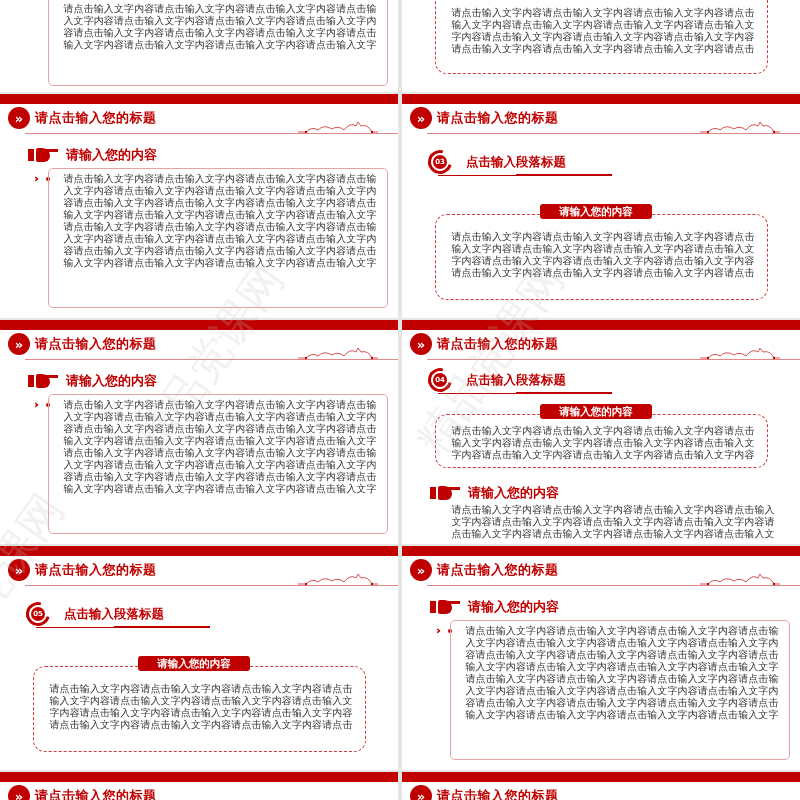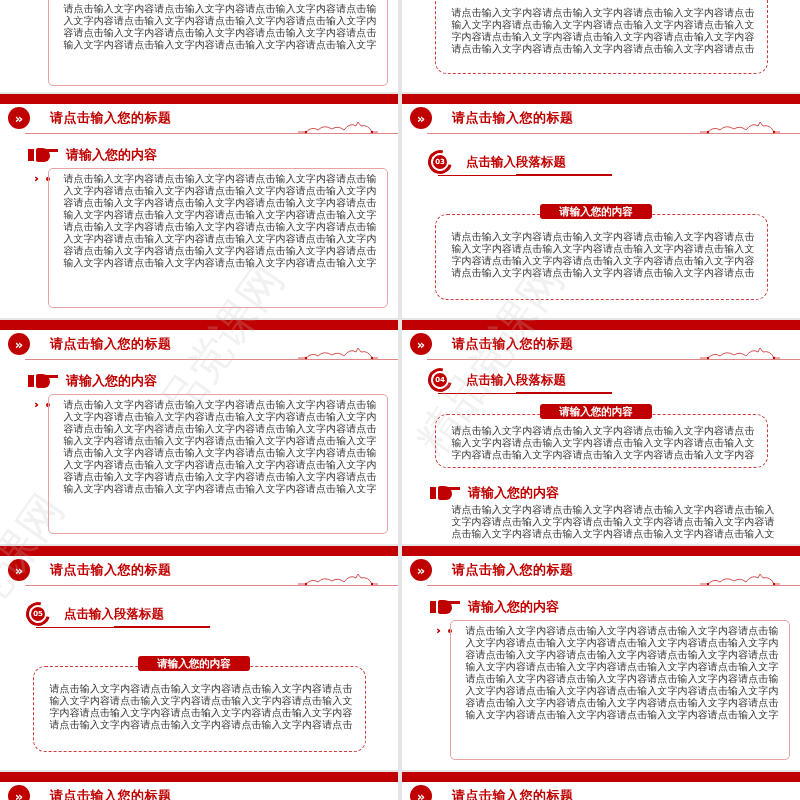--- a/index.html
+++ b/index.html
@@ -4,21 +4,21 @@
 <style>
   * { box-sizing: border-box; margin: 0; padding: 0; }
   html, body { width: 800px; height: 800px; overflow: hidden; background: #e6e6e6; }
   body { font-family: "DejaVu Sans", "Liberation Sans", sans-serif; position: relative; }
   .grid { position: absolute; left: 0; top: 0; width: 800px; height: 800px; }
   .slide { position: absolute; background: #fff; overflow: hidden; }
   .topbar { position: absolute; left: 0; right: 0; top: 0; height: 10px; background: #c00000; }
   .hdr { position: absolute; left: 8px; top: 12px; height: 24px; display: flex; align-items: center; }
   .hdr-icon { width: 22px; height: 22px; border-radius: 50%; background: #c00000; color: #fff;
     font-size: 13px; font-weight: bold; display: flex; align-items: center; justify-content: center; letter-spacing: -3px; padding-right: 3px; }
-  .hdr-title { margin-left: 20px; color: #c00000; font-size: 13px; font-weight: bold; letter-spacing: 0.5px; }
+  .hdr-title { margin-left: 5px; color: #c00000; font-size: 13px; font-weight: bold; letter-spacing: 0.5px; }
   .hdr-line { position: absolute; left: 25px; right: 0; top: 39px; height: 1px; background: #e08888; }
   .ornament { position: absolute; right: 20px; top: 26px; width: 80px; height: 16px; }
   .sub { position: absolute; left: 28px; display: flex; align-items: center; }
   .hand { width: 30px; height: 14px; position: relative; }
   .hand .b1 { position: absolute; left: 0; top: 1px; width: 6px; height: 12px; background: #c00000; }
   .hand .b2 { position: absolute; left: 8px; top: 0; width: 14px; height: 14px; background: #c00000; border-radius: 2px 8px 6px 2px; }
   .hand .b3 { position: absolute; left: 18px; top: 1px; width: 12px; height: 3px; background: #c00000; }
   .sub-title { margin-left: 8px; color: #c00000; font-size: 13px; font-weight: bold; }
   .box { position: absolute; border: 1px solid #e7a3a3; border-radius: 5px; }
   .chev { position: absolute; color: #c00000; font-size: 11px; font-weight: bold; letter-spacing: -4px; }

